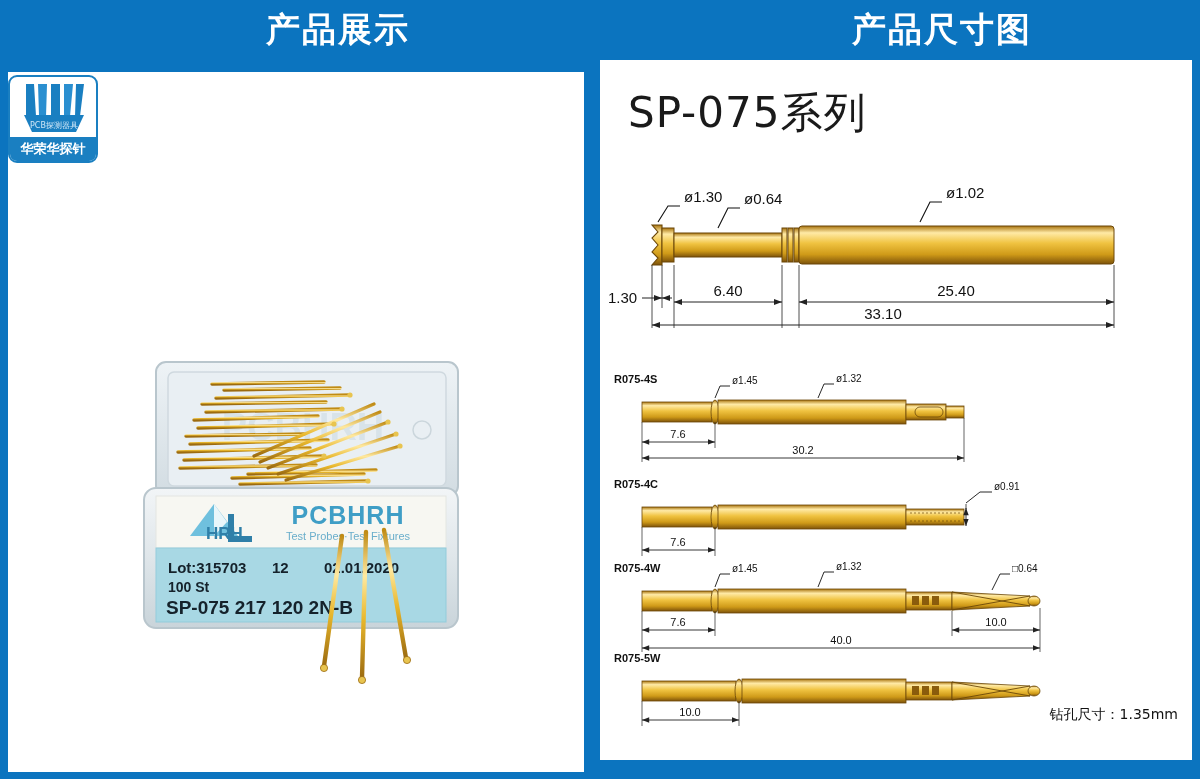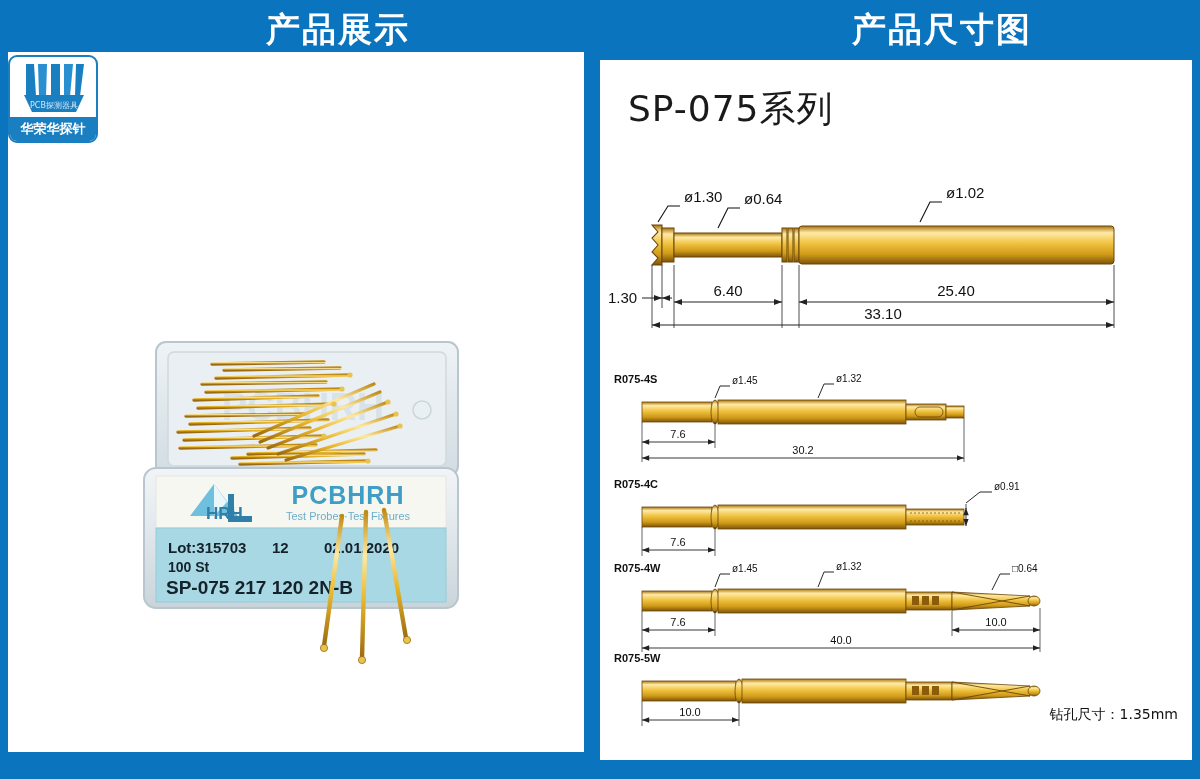--- a/index.html
+++ b/index.html
@@ -15,21 +15,21 @@
   .hdr{position:absolute;top:0;height:60px;display:flex;align-items:center;justify-content:center;margin-left:42px;}
   .hdr-left{left:0;width:592px;}
   .hdr-right{left:600px;width:600px;}
   .hdr-title{
     color:#ffffff;font-size:34px;font-weight:bold;letter-spacing:2px;
     font-family:"DejaVu Sans","Liberation Sans",sans-serif;
   }
 
   
   .panel{position:absolute;background:#ffffff;}
-  .panel-left{left:8px;top:52px;width:576px;height:700px;}
+  .panel-left{left:8px;top:72px;width:576px;height:700px;}
   .panel-right{left:600px;top:60px;width:592px;height:700px;}
 
   
   .logo{
     position:absolute;left:0px;top:3px;width:90px;height:88px;
     background:#ffffff;border:2px solid #1a7fc1;border-radius:9px;
     box-sizing:border-box;overflow:hidden;
   }
   .logo-mark{position:absolute;left:10px;top:5px;width:68px;height:58px;}
   .logo-band{
@@ -38,21 +38,21 @@
     display:flex;align-items:center;justify-content:center;letter-spacing:0px;
     font-family:"DejaVu Sans","Liberation Sans",sans-serif;
     margin-top:32px;
   }
 
   
   .photo{position:absolute;left:120px;top:220px;width:360px;height:400px;}
 
   
   .dwg-title{
-    position:absolute;left:28px;top:25px;font-size:36px;color:#1a1a1a;
+    position:absolute;left:28px;top:25px;font-size:42px;color:#1a1a1a;
     font-family:"DejaVu Sans","Liberation Sans",sans-serif;letter-spacing:1px;
   }
   .svg-area{position:absolute;left:0;top:0;width:592px;height:700px;}
   .foot-note{
     position:absolute;right:14px;bottom:36px;font-size:14px;color:#111;
     font-family:"DejaVu Sans","Liberation Sans",sans-serif;
   }
   .dim-txt{font-family:"Liberation Sans",sans-serif;}
 </style>
 </head>

